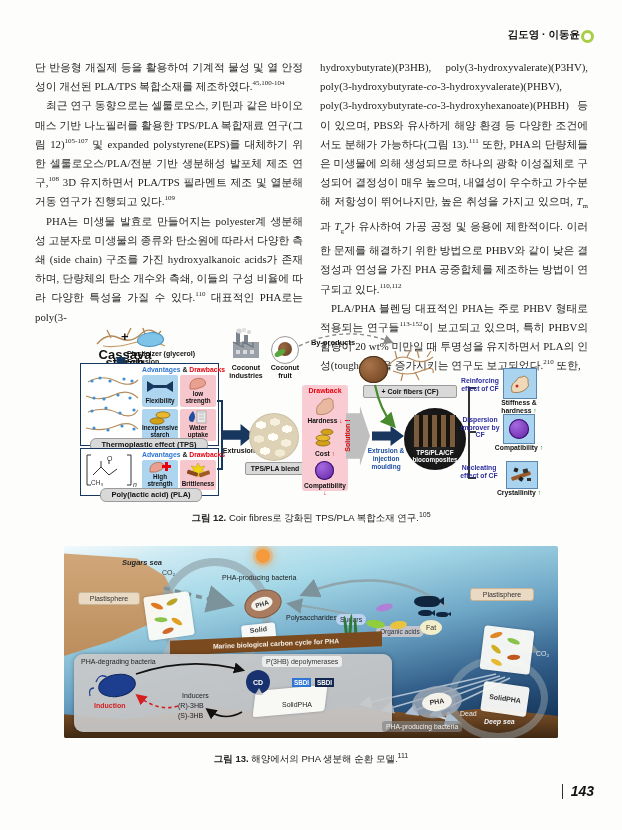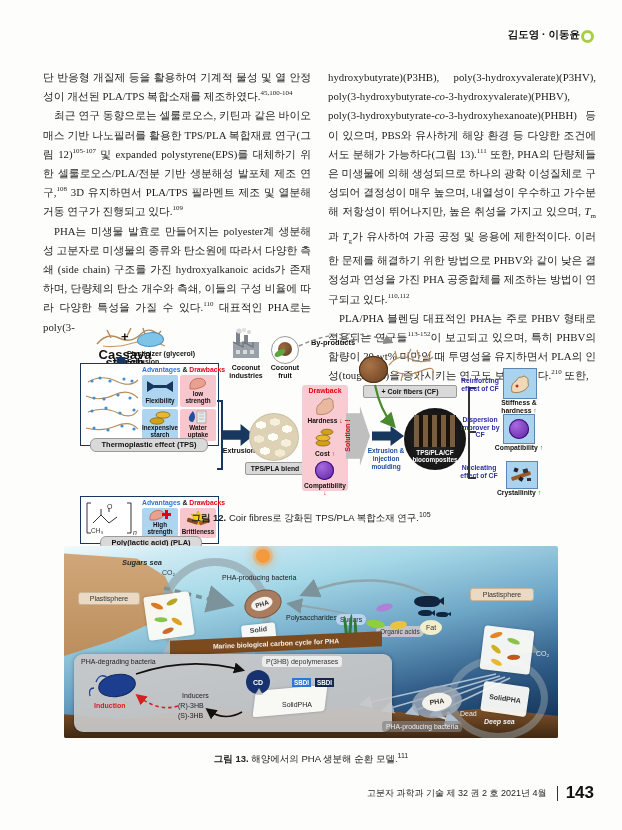--- a/index.html
+++ b/index.html
@@ -6,21 +6,21 @@
   .page{position:relative;width:622px;height:830px;background:#fdfdfb;overflow:hidden;
         font-family:"Liberation Serif",serif;color:#1c1c1c;}
   .abs{position:absolute;}
 
   
   .authors{position:absolute;top:28px;right:42px;font-family:"Liberation Sans",sans-serif;
            font-size:10.5px;font-weight:bold;color:#111;}
   .green-ring{position:absolute;top:30px;right:28px;width:7px;height:7px;border:3px solid #a9ce44;border-radius:50%;}
 
   
-  .col{position:absolute;top:68px;width:268px;font-size:10.8px;line-height:19.2px;text-align:justify;margin-left:8px;}
+  .col{position:absolute;top:58px;width:268px;font-size:10.8px;line-height:19.2px;text-align:justify;}
   .col-left{left:35px;}
   .col-right{left:320px;}
   .col p{margin:0;}
   .col p.ind{text-indent:11px;}
   sup{font-size:7px;line-height:0;vertical-align:super;}
   .sec-head{font-family:"Liberation Sans",sans-serif;font-weight:bold;font-size:11.5px;
             margin:12px 0 6px 0;text-align:left;}
 
   
   .figcap{position:absolute;left:0;width:622px;text-align:center;
@@ -103,21 +103,21 @@
   .sbdi{position:absolute;font-size:6.3px;font-weight:bold;color:#fff;padding:1px 2px;line-height:7px;}
   .weed{position:absolute;width:3px;height:20px;background:#2f7a36;border-radius:50% 50% 0 0;}
   .sun{position:absolute;width:14px;height:14px;border-radius:50%;background:#f59a3c;
        box-shadow:0 0 0 3px rgba(245,154,60,.35),0 0 8px 4px rgba(245,154,60,.45);}
   .beam{position:absolute;background:rgba(185,185,185,.65);clip-path:polygon(35% 0,65% 0,100% 100%,0 100%);}
 
   
   .footer{position:absolute;top:783px;right:28px;display:flex;align-items:center;
           font-family:"Liberation Sans",sans-serif;font-size:9px;color:#222;}
   .footer .sep{width:0;border-left:1.6px solid #333;height:15px;margin:0 8px 0 10px;}
-  .footer .pg{font-size:17px;font-weight:bold;color:#111;}
+  .footer .pg{font-size:14px;font-weight:bold;color:#111;font-style:italic;}
 </style>
 </head>
 <body>
 
 <div class="page">
 
   <div class="authors">김도영 · 이동윤</div>
   <div class="green-ring"></div>
 
   <div class="col col-left">
@@ -222,21 +222,21 @@
               <rect x="10" y="2" width="9" height="12" fill="#e8e8e8" stroke="#999" stroke-width="0.7"></rect>
               <path d="M12,4 h5 M12,7 h5 M12,10 h5" stroke="#aaa" stroke-width="0.7"></path>
               <path d="M6,2 Q10,8 6,13 Q1,13 2,8 Q3,5 6,2 Z" fill="#1f4fa0"></path>
             </svg>
         </div>
         <span>Water uptake</span>
       </div>
       <div class="graybox" style="position:absolute;left:9px;bottom:-7px;width:116px;height:12px;">Thermoplastic effect (TPS)</div>
     </div>
 
-    <div class="abs mainbox" style="left:45px;top:120px;width:137px;height:46px;margin-top:48px;">
+    <div class="abs mainbox" style="left:45px;top:120px;width:137px;height:46px;">
       <svg class="abs" style="left:4px;top:4px;" width="54" height="36" viewBox="0 0 54 36">
         <path d="M6,2 L2,2 L2,32 L6,32 M42,2 L46,2 L46,32 L42,32" stroke="#333" stroke-width="1" fill="none"></path>
         <path d="M8,22 L16,14 L24,22 M24,22 L32,16 M16,8 L16,14" stroke="#333" stroke-width="1" fill="none"></path>
         <path d="M23,8 L25,8 M23,10 L25,10" stroke="#333" stroke-width="1"></path>
         <text x="22" y="8" font-size="7" fill="#333">O</text>
         <text x="6" y="32" font-size="6.5" fill="#333">CH₃</text>
         <text x="48" y="34" font-size="7" fill="#333" font-style="italic">n</text>
       </svg>
       <div class="abs hdr-adv" style="left:61px;top:2px;">
         <span class="c-blue">Advantages</span><span> &amp; </span><span class="c-red">Drawbacks</span>
@@ -496,18 +496,17 @@
       <span style="font-size:7px;font-weight:bold;color:#333;line-height:30px;">SolidPHA</span>
     </div>
     <div class="f13-t" style="left:420px;top:172px;color:#f0f3f6;font-style:italic;font-weight:bold;">Deep sea</div>
   </div>
 
   <div class="figcap" style="top:753px;">
     <b>그림 13.</b><span> 해양에서의 PHA 생분해 순환 모델.</span><sup>111</sup>
   </div>
 
   <div class="footer">
-    <span>고분자 과학과 기술 제 32 권 2 호 2021년 4월</span>
     <span class="sep"></span>
     <span class="pg">143</span>
   </div>
 
 </div>
 
 </body></html>

